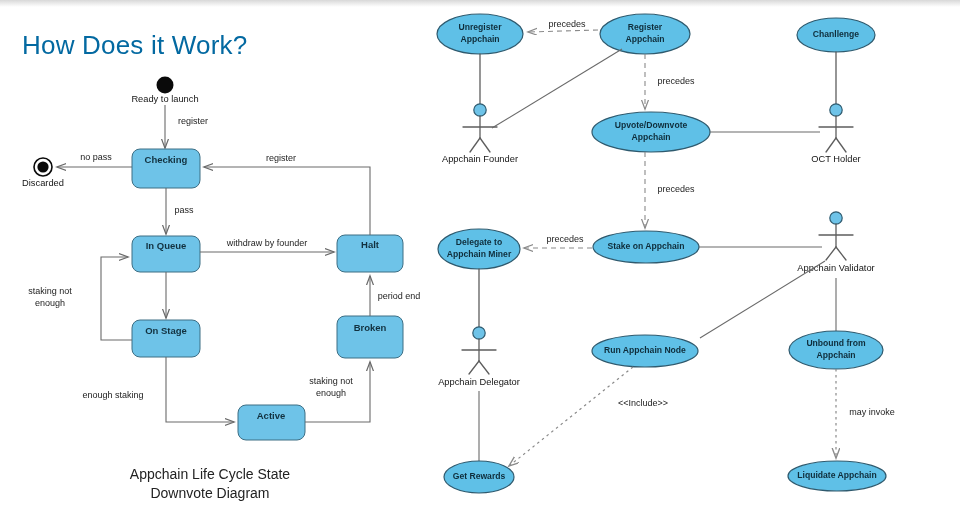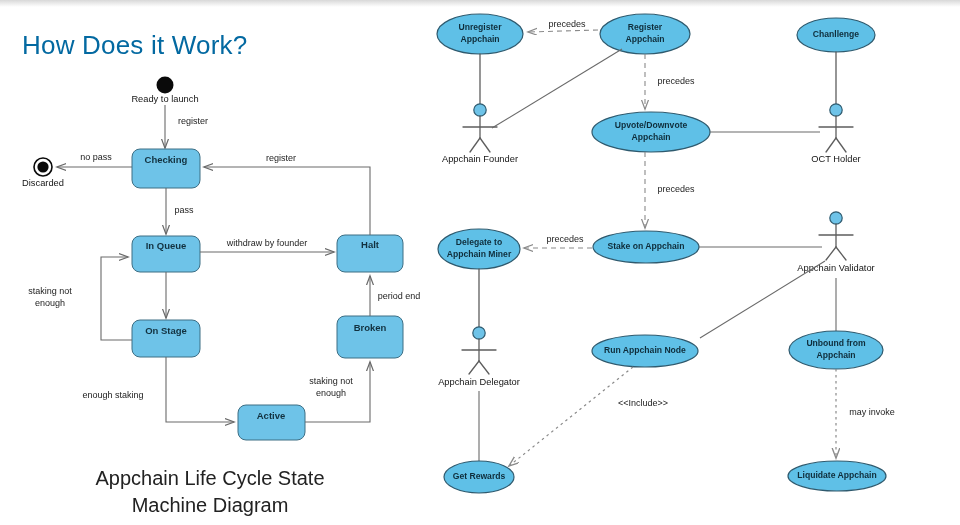--- a/index.html
+++ b/index.html
@@ -34,21 +34,21 @@
     color: #0369a1;
     letter-spacing: 0.2px;
     white-space: nowrap;
   }
   #caption {
     position: absolute;
     left: 95px;
     top: 465px;
     width: 230px;
     text-align: center;
-    font-size: 20px;
+    font-size: 14px;
     line-height: 1.35;
     color: #222222;
   }
   svg.layer {
     position: absolute;
     left: 0;
     top: 0;
     width: 960px;
     height: 525px;
   }
@@ -145,21 +145,21 @@
 <body>
 
 <div id="canvas">
 
   <div id="topfade"></div>
 
   <div id="title">How Does it Work?</div>
 
   <div id="caption">
     <div>Appchain Life Cycle State</div>
-    <div>Machine Diagram</div>
+    <div>Downvote Diagram</div>
   </div>
 
   <svg class="layer" viewBox="0 0 960 525">
     <defs>
       <marker id="arrow" markerWidth="10" markerHeight="10" refX="8.4" refY="3.2" orient="auto" markerUnits="strokeWidth">
         <path d="M0,0 L8.6,3.2 L0,6.4" fill="none" stroke="#6a6a6a" stroke-width="1.1"></path>
       </marker>
       <marker id="arrowdash" markerWidth="10" markerHeight="10" refX="8.4" refY="3.2" orient="auto" markerUnits="strokeWidth">
         <path d="M0,0 L8.6,3.2 L0,6.4" fill="none" stroke="#8a8a8a" stroke-width="1.1"></path>
       </marker>

